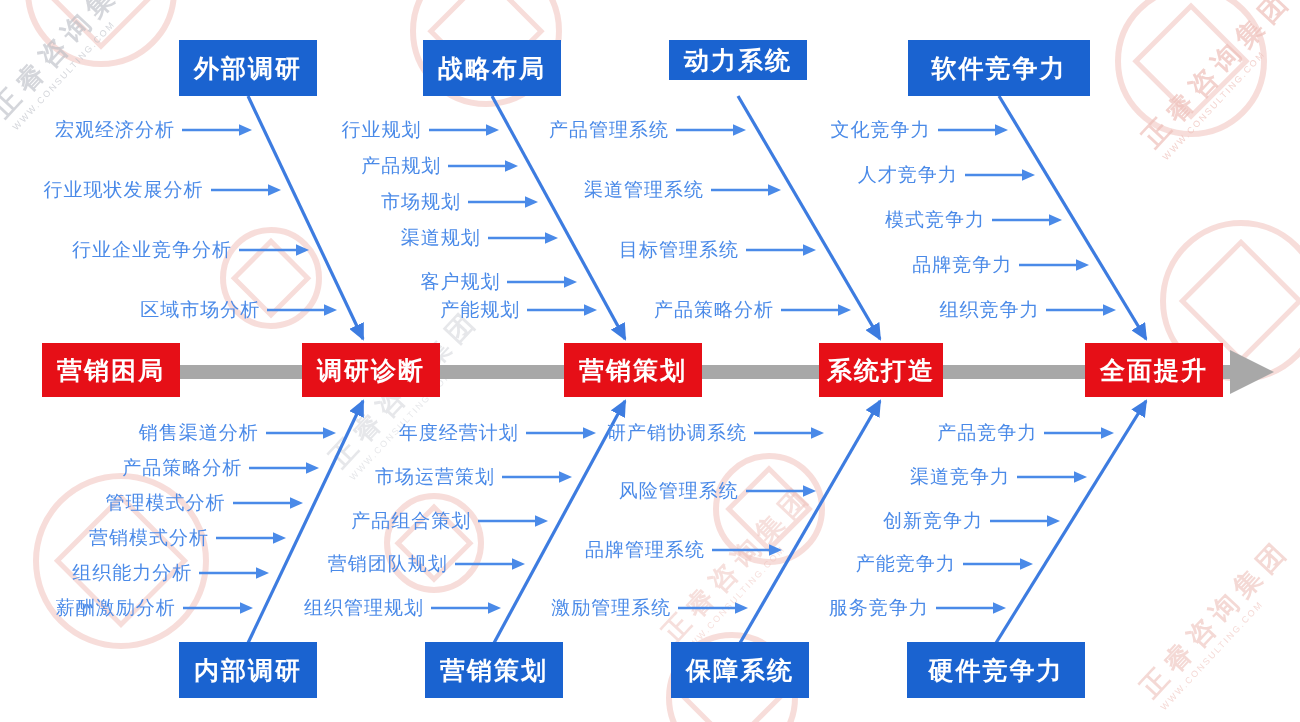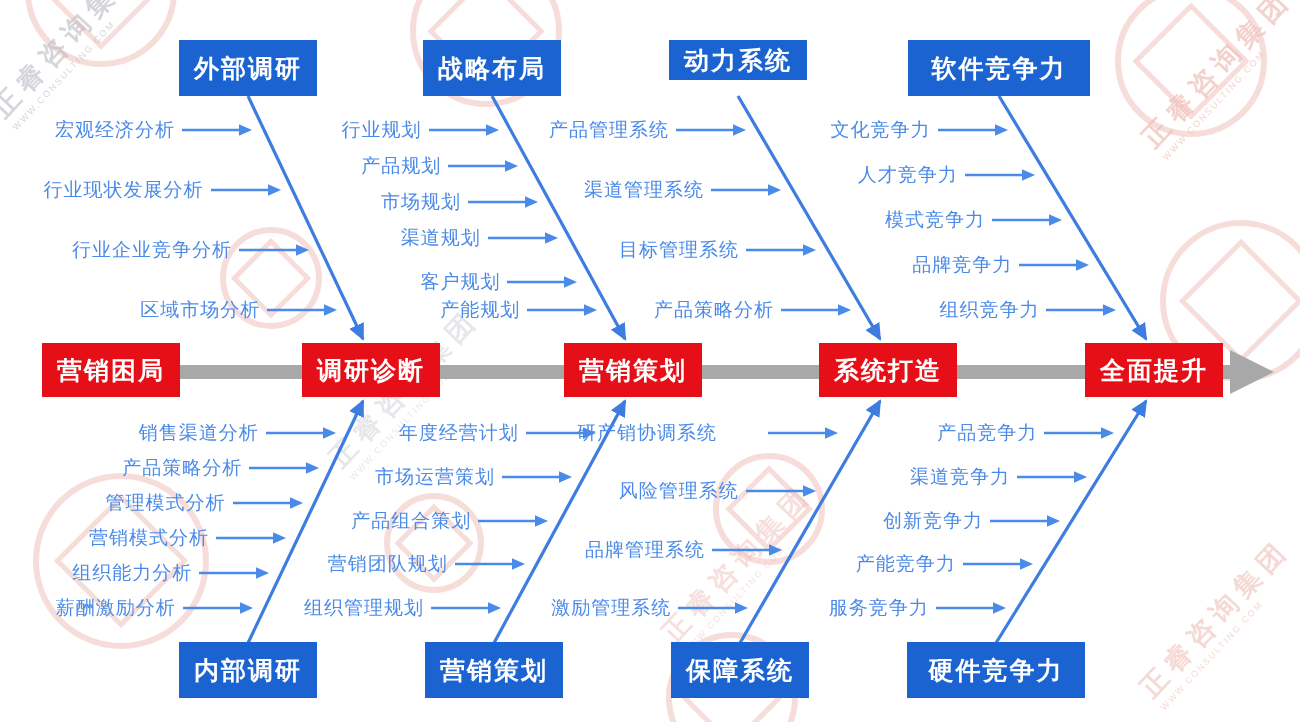--- a/index.html
+++ b/index.html
@@ -91,21 +91,21 @@
   <div id="nodes">
       <div class="box box-red" style="left: 42px; top: 343px; width: 138px; height: 54px;">
         <span>营销困局</span>
       </div>
       <div class="box box-red" style="left: 302px; top: 343px; width: 138px; height: 54px;">
         <span>调研诊断</span>
       </div>
       <div class="box box-red" style="left: 564px; top: 343px; width: 138px; height: 54px;">
         <span>营销策划</span>
       </div>
-      <div class="box box-red" style="left: 819px; top: 343px; width: 138px; height: 54px;">
+      <div class="box box-red" style="left: 819px; top: 343px; width: 124px; height: 54px;">
         <span>系统打造</span>
       </div>
       <div class="box box-red" style="left: 1085px; top: 343px; width: 138px; height: 54px;">
         <span>全面提升</span>
       </div>
       <div class="box box-blue" style="left: 179px; top: 40px; width: 138px; height: 56px;">
         <span>外部调研</span>
       </div>
       <div class="fish-item" style="top: 116px; right: 1047.91px;">
         <span class="lbl">宏观经济分析</span>
@@ -328,21 +328,21 @@
       <div class="fish-item" style="top: 594px; right: 799.054px;">
         <span class="lbl">组织管理规划</span>
         <svg width="70" height="16">
           <line x1="0" y1="8" x2="57" y2="8" stroke="#4a8ae8" stroke-width="2.4"></line>
           <polygon points="57,2.2 70,8 57,13.8" fill="#4a8ae8"></polygon>
         </svg>
       </div>
       <div class="box box-blue" style="left: 671px; top: 642px; width: 138px; height: 56px;">
         <span>保障系统</span>
       </div>
-      <div class="fish-item" style="top: 419px; right: 462px; gap: 44px;">
+      <div class="fish-item" style="top: 419px; right: 476px;">
         <span class="lbl">研产销协调系统</span>
         <svg width="70" height="16">
           <line x1="0" y1="8" x2="57" y2="8" stroke="#4a8ae8" stroke-width="2.4"></line>
           <polygon points="57,2.2 70,8 57,13.8" fill="#4a8ae8"></polygon>
         </svg>
       </div>
       <div class="fish-item" style="top: 477.333px; right: 484.259px;">
         <span class="lbl">风险管理系统</span>
         <svg width="70" height="16">
           <line x1="0" y1="8" x2="57" y2="8" stroke="#4a8ae8" stroke-width="2.4"></line>

